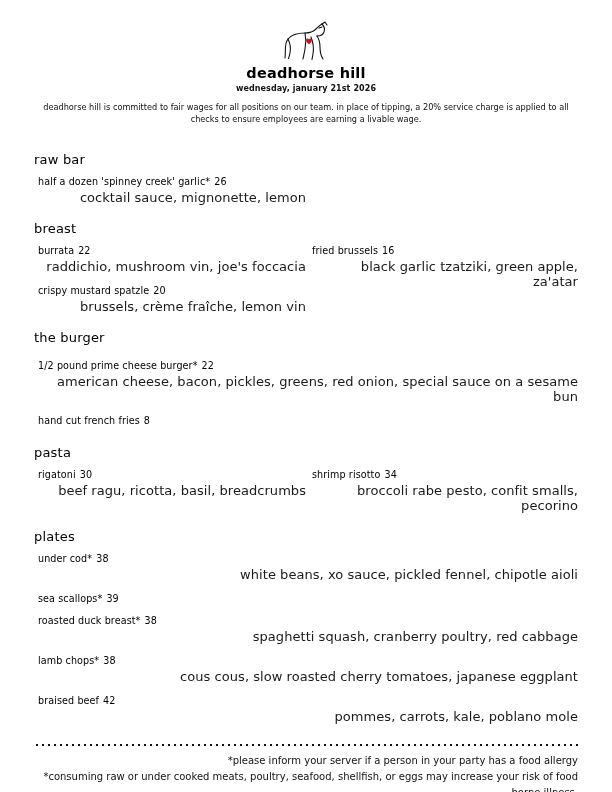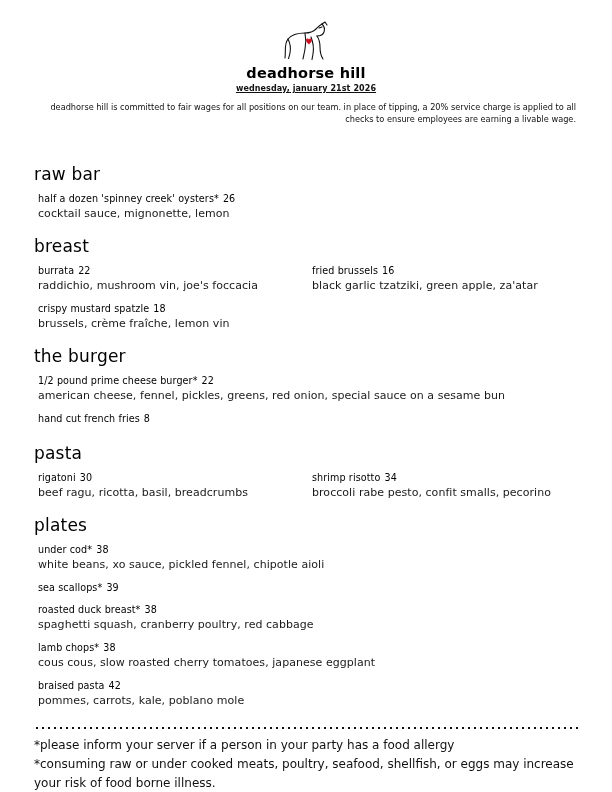--- a/index.html
+++ b/index.html
@@ -43,41 +43,39 @@
     letter-spacing: 0.2px;
     margin-top: 3px;
     color: #000;
   }
   .date-line {
     font-size: 8px;
     font-weight: bold;
     letter-spacing: 0.1px;
     margin-top: 3px;
     color: #111;
-    text-decoration: underline;
   }
   .policy {
     font-size: 8.2px;
     line-height: 1.45;
-    margin: 9px auto 12px auto;
+    margin: 9px auto 0 auto;
     width: 540px;
     color: #111;
-    text-align: right;
   }
 
   
   .menu {
     margin-top: 22px;
     flex: 1 1 auto;
   }
   .section {
     margin-bottom: 16px;
   }
   .section-title {
-    font-size: 17px;
+    font-size: 13px;
     letter-spacing: 0.2px;
     margin-bottom: 9px;
     color: #000;
   }
   .cols {
     display: flex;
     gap: 0px;
   }
   .col {
     width: 50%;
@@ -88,45 +86,46 @@
     margin-bottom: 11px;
   }
   .item:last-child { margin-bottom: 0; }
   .item-name {
     font-size: 9.6px;
     color: #000;
     margin-bottom: 3px;
     letter-spacing: 0.1px;
   }
   .item-desc {
-    font-size: 11px;
+    font-size: 13px;
     color: #1a1a1a;
     letter-spacing: 0.05px;
+    text-align: right;
   }
   .item-name .price { margin-left: 4px; }
 
   .pad-left { padding-left: 4px; }
 
   
   .footer {
     margin-top: auto;
     padding-bottom: 4px;
   }
   .dots {
     width: 100%;
     height: 6px;
     background-image: radial-gradient(circle, #111 0.9px, rgba(0,0,0,0) 1.1px);
     background-size: 6px 6px;
     background-position: 0 2px;
     background-repeat: repeat-x;
     margin-bottom: 7px;
   }
   .footnote {
-    text-align: left;
-    font-size: 12px;
+    text-align: right;
+    font-size: 10px;
     line-height: 1.6;
     color: #111;
   }
 
   
   svg.horse { display: block; }
 </style>
 </head>
 <body>
 
@@ -156,104 +155,104 @@
   </div>
 
   <div class="menu">
 
     <div class="section">
       <div class="section-title">raw bar</div>
       <div class="cols">
         <div class="col left pad-left">
           <div class="item">
             <div class="item-name">
-              <span>half a dozen 'spinney creek' oysters*</span><span class="price">26</span>
+              <span>half a dozen 'spinney creek' garlic*</span><span class="price">26</span>
             </div>
             <div class="item-desc">cocktail sauce, mignonette, lemon</div>
           </div>
         </div>
         <div class="col right"></div>
       </div>
     </div>
 
     <div class="section">
       <div class="section-title">breast</div>
       <div class="cols">
         <div class="col left pad-left">
           <div class="item">
             <div class="item-name">
               <span>burrata</span><span class="price">22</span>
             </div>
             <div class="item-desc">raddichio, mushroom vin, joe's foccacia</div>
           </div>
           <div class="item">
             <div class="item-name">
-              <span>crispy mustard spatzle</span><span class="price">18</span>
+              <span>crispy mustard spatzle</span><span class="price">20</span>
             </div>
             <div class="item-desc">brussels, crème fraîche, lemon vin</div>
           </div>
         </div>
         <div class="col right">
           <div class="item">
             <div class="item-name">
               <span>fried brussels</span><span class="price">16</span>
             </div>
             <div class="item-desc">black garlic tzatziki, green apple, za'atar</div>
           </div>
         </div>
       </div>
     </div>
 
     <div class="section">
       <div class="section-title">the burger</div>
       <div class="cols">
+        <div class="col left pad-left" style="width:100%;margin-top:6px;">
+          <div class="item">
+            <div class="item-name">
+              <span>1/2 pound prime cheese burger*</span><span class="price">22</span>
+            </div>
+            <div class="item-desc">american cheese, bacon, pickles, greens, red onion, special sauce on a sesame bun</div>
+          </div>
+          <div class="item">
+            <div class="item-name">
+              <span>hand cut french fries</span><span class="price">8</span>
+            </div>
+          </div>
+        </div>
+      </div>
+    </div>
+
+    <div class="section">
+      <div class="section-title">pasta</div>
+      <div class="cols">
+        <div class="col left pad-left">
+          <div class="item">
+            <div class="item-name">
+              <span>rigatoni</span><span class="price">30</span>
+            </div>
+            <div class="item-desc">beef ragu, ricotta, basil, breadcrumbs</div>
+          </div>
+        </div>
+        <div class="col right">
+          <div class="item">
+            <div class="item-name">
+              <span>shrimp risotto</span><span class="price">34</span>
+            </div>
+            <div class="item-desc">broccoli rabe pesto, confit smalls, pecorino</div>
+          </div>
+        </div>
+      </div>
+    </div>
+
+    <div class="section">
+      <div class="section-title">plates</div>
+      <div class="cols">
         <div class="col left pad-left" style="width:100%;">
           <div class="item">
             <div class="item-name">
-              <span>1/2 pound prime cheese burger*</span><span class="price">22</span>
-            </div>
-            <div class="item-desc">american cheese, fennel, pickles, greens, red onion, special sauce on a sesame bun</div>
-          </div>
-          <div class="item">
-            <div class="item-name">
-              <span>hand cut french fries</span><span class="price">8</span>
-            </div>
-          </div>
-        </div>
-      </div>
-    </div>
-
-    <div class="section">
-      <div class="section-title">pasta</div>
-      <div class="cols">
-        <div class="col left pad-left">
-          <div class="item">
-            <div class="item-name">
-              <span>rigatoni</span><span class="price">30</span>
-            </div>
-            <div class="item-desc">beef ragu, ricotta, basil, breadcrumbs</div>
-          </div>
-        </div>
-        <div class="col right">
-          <div class="item">
-            <div class="item-name">
-              <span>shrimp risotto</span><span class="price">34</span>
-            </div>
-            <div class="item-desc">broccoli rabe pesto, confit smalls, pecorino</div>
-          </div>
-        </div>
-      </div>
-    </div>
-
-    <div class="section">
-      <div class="section-title">plates</div>
-      <div class="cols">
-        <div class="col left pad-left" style="width:100%;">
-          <div class="item">
-            <div class="item-name">
               <span>under cod*</span><span class="price">38</span>
             </div>
             <div class="item-desc">white beans, xo sauce, pickled fennel, chipotle aioli</div>
           </div>
           <div class="item">
             <div class="item-name">
               <span>sea scallops*</span><span class="price">39</span>
             </div>
           </div>
           <div class="item">
@@ -263,21 +262,21 @@
             <div class="item-desc">spaghetti squash, cranberry poultry, red cabbage</div>
           </div>
           <div class="item">
             <div class="item-name">
               <span>lamb chops*</span><span class="price">38</span>
             </div>
             <div class="item-desc">cous cous, slow roasted cherry tomatoes, japanese eggplant</div>
           </div>
           <div class="item">
             <div class="item-name">
-              <span>braised pasta</span><span class="price">42</span>
+              <span>braised beef</span><span class="price">42</span>
             </div>
             <div class="item-desc">pommes, carrots, kale, poblano mole</div>
           </div>
         </div>
       </div>
     </div>
 
   </div>
 
   <div class="footer">

